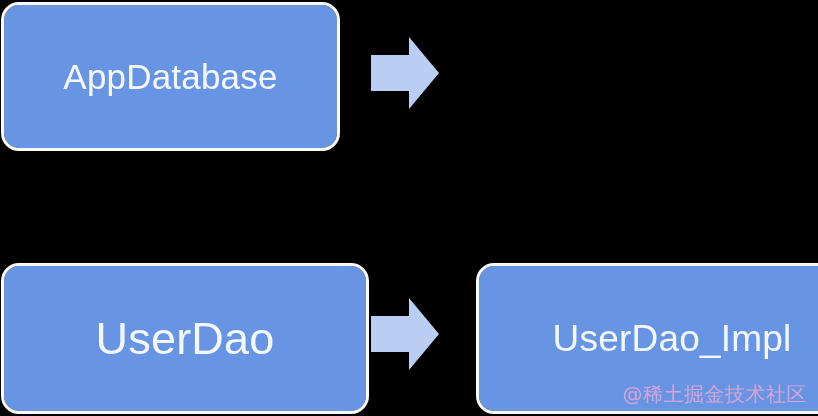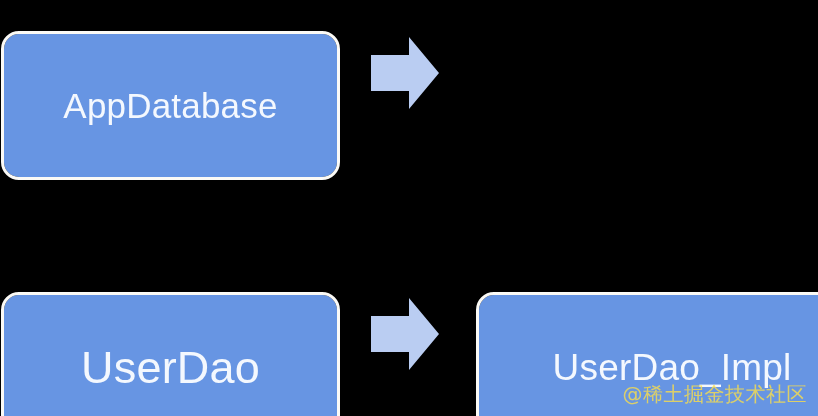--- a/index.html
+++ b/index.html
@@ -25,21 +25,20 @@
     display: flex;
     align-items: center;
     justify-content: center;
     color: #F4F8FE;
     text-align: center;
     letter-spacing: 0.2px;
     line-height: 1;
     white-space: nowrap;
     outline: 3px solid #FBFAF6;
     outline-offset: 0px;
-    margin-top: 29px;
   }
 
   
   .node-app-database {
     left: 4px;
     top: 5px;
     width: 333px;
     height: 143px;
     font-size: 35px;
   }
@@ -50,21 +49,21 @@
     top: 5px;
     width: 334px;
     height: 143px;
     font-size: 35px;
   }
 
   
   .node-user-dao {
     left: 4px;
     top: 266px;
-    width: 333px;
+    width: 362px;
     height: 145px;
     font-size: 45px;
   }
 
   
   .node-user-dao-impl {
     left: 479px;
     top: 266px;
     width: 386px;
     height: 145px;
@@ -80,21 +79,21 @@
   .arrow-top    { left: 371px; top: 37px;  }
   .arrow-bottom { left: 371px; top: 298px; }
   .arrow svg { display: block; width: 100%; height: 100%; }
 
   
   .watermark {
     position: absolute;
     right: 11px;
     bottom: 8px;
     font-size: 20px;
-    color: #fde047;
+    color: #f9a8d4;
     opacity: 0.78;
     letter-spacing: 0.5px;
     white-space: nowrap;
     font-family: "DejaVu Sans", "Liberation Sans", sans-serif;
     pointer-events: none;
   }
 </style>
 </head>
 <body>
 

